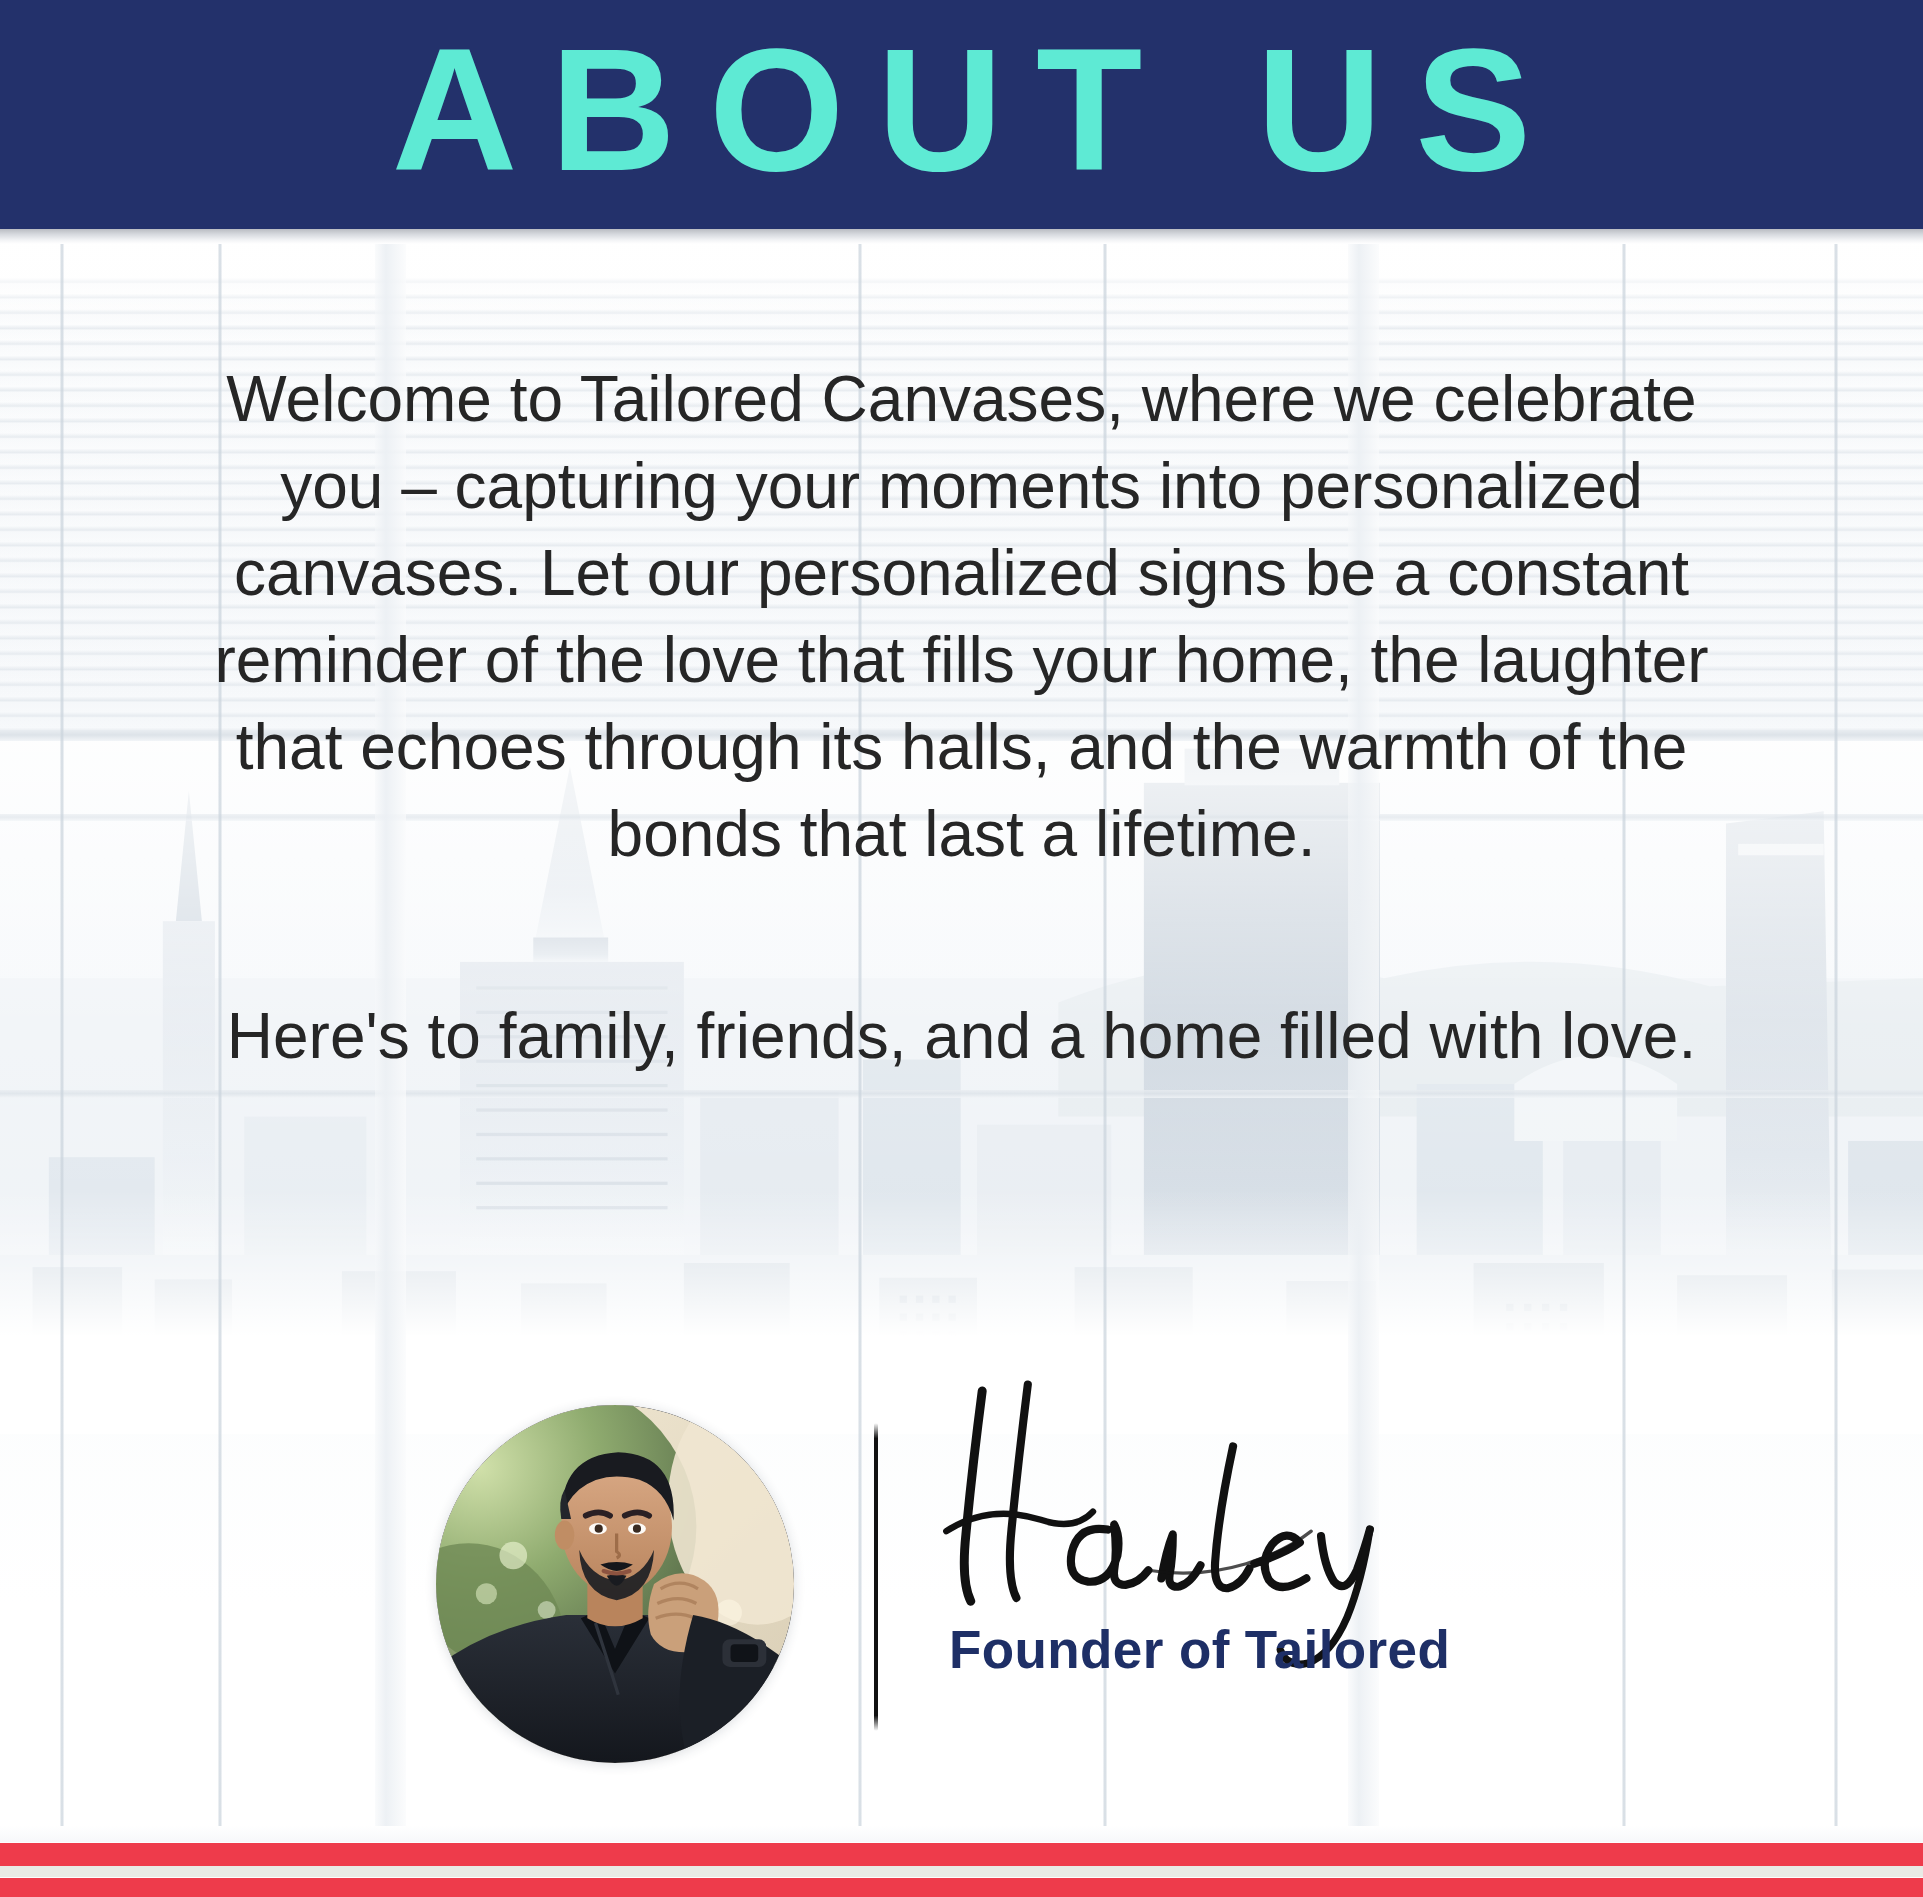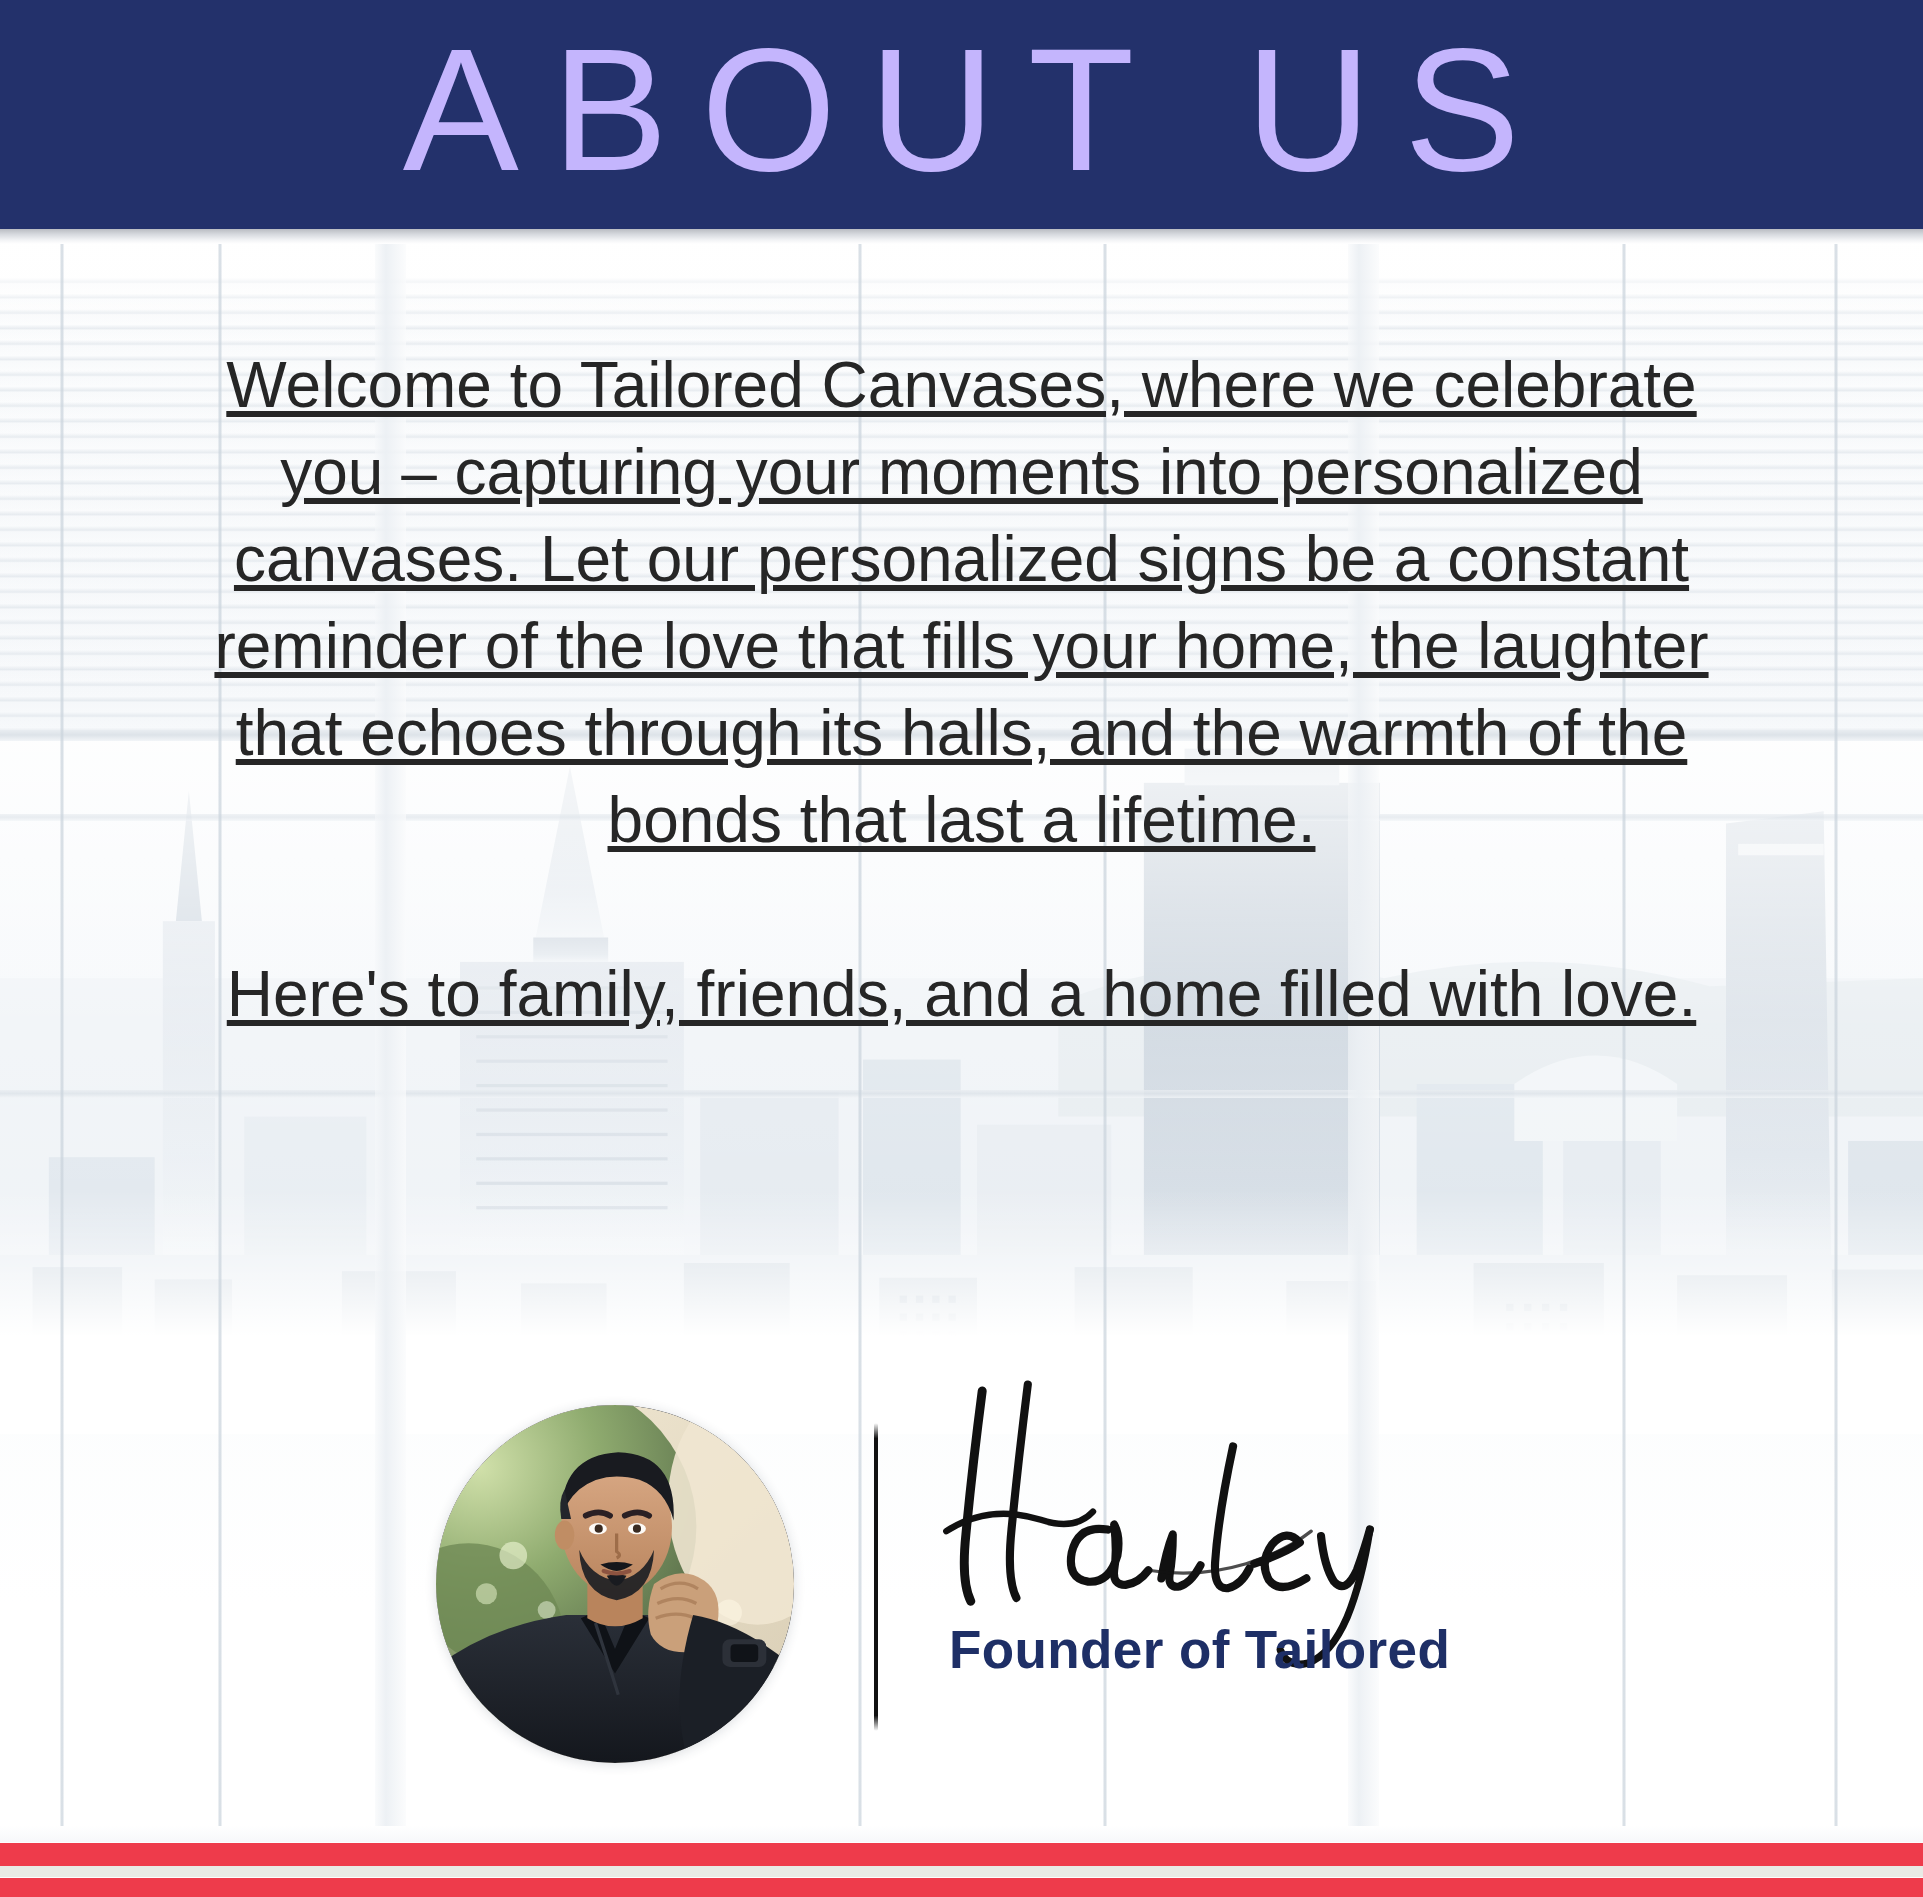--- a/index.html
+++ b/index.html
@@ -83,23 +83,23 @@
 
   
   .header {
     position:absolute; left:0; top:0;
     width:1923px; height:229px;
     background:#23316b;
     display:flex; align-items:center; justify-content:center;
     overflow:hidden;
   }
   .header-title {
-    color:#c4b5fd;
+    color:#5eead4;
     font-size:174px;
-    font-weight:400;
+    font-weight:700;
     letter-spacing:33px;
     line-height:1;
     text-indent:33px;
     white-space:nowrap;
     transform:translateY(-4.9px);
   }
   .header-underline {
     position:absolute; left:0; top:229px;
     width:1923px; height:14.7px;
     background:linear-gradient(to bottom, #b9bcc2 0%, #d6d9de 35%, #f3f4f6 75%, #ffffff 100%);
@@ -108,21 +108,21 @@
   
   .copy {
     position:absolute; left:188px; top:342px;
     width:1547px;
     text-align:center;
     color:#262626;
     font-size:64px;
     line-height:87px;
     font-weight:400;
   }
-  .copy p { margin:0;text-decoration:underline; }
+  .copy p { margin:14px; }
   .copy .spacer { height:87px; }
 
   
   .author-row {
     position:absolute; left:0; top:1376px;
     width:1619px; height:391px;
   }
   .avatar {
     position:absolute; left:436px; top:28.5px;
     width:358px; height:358px;

